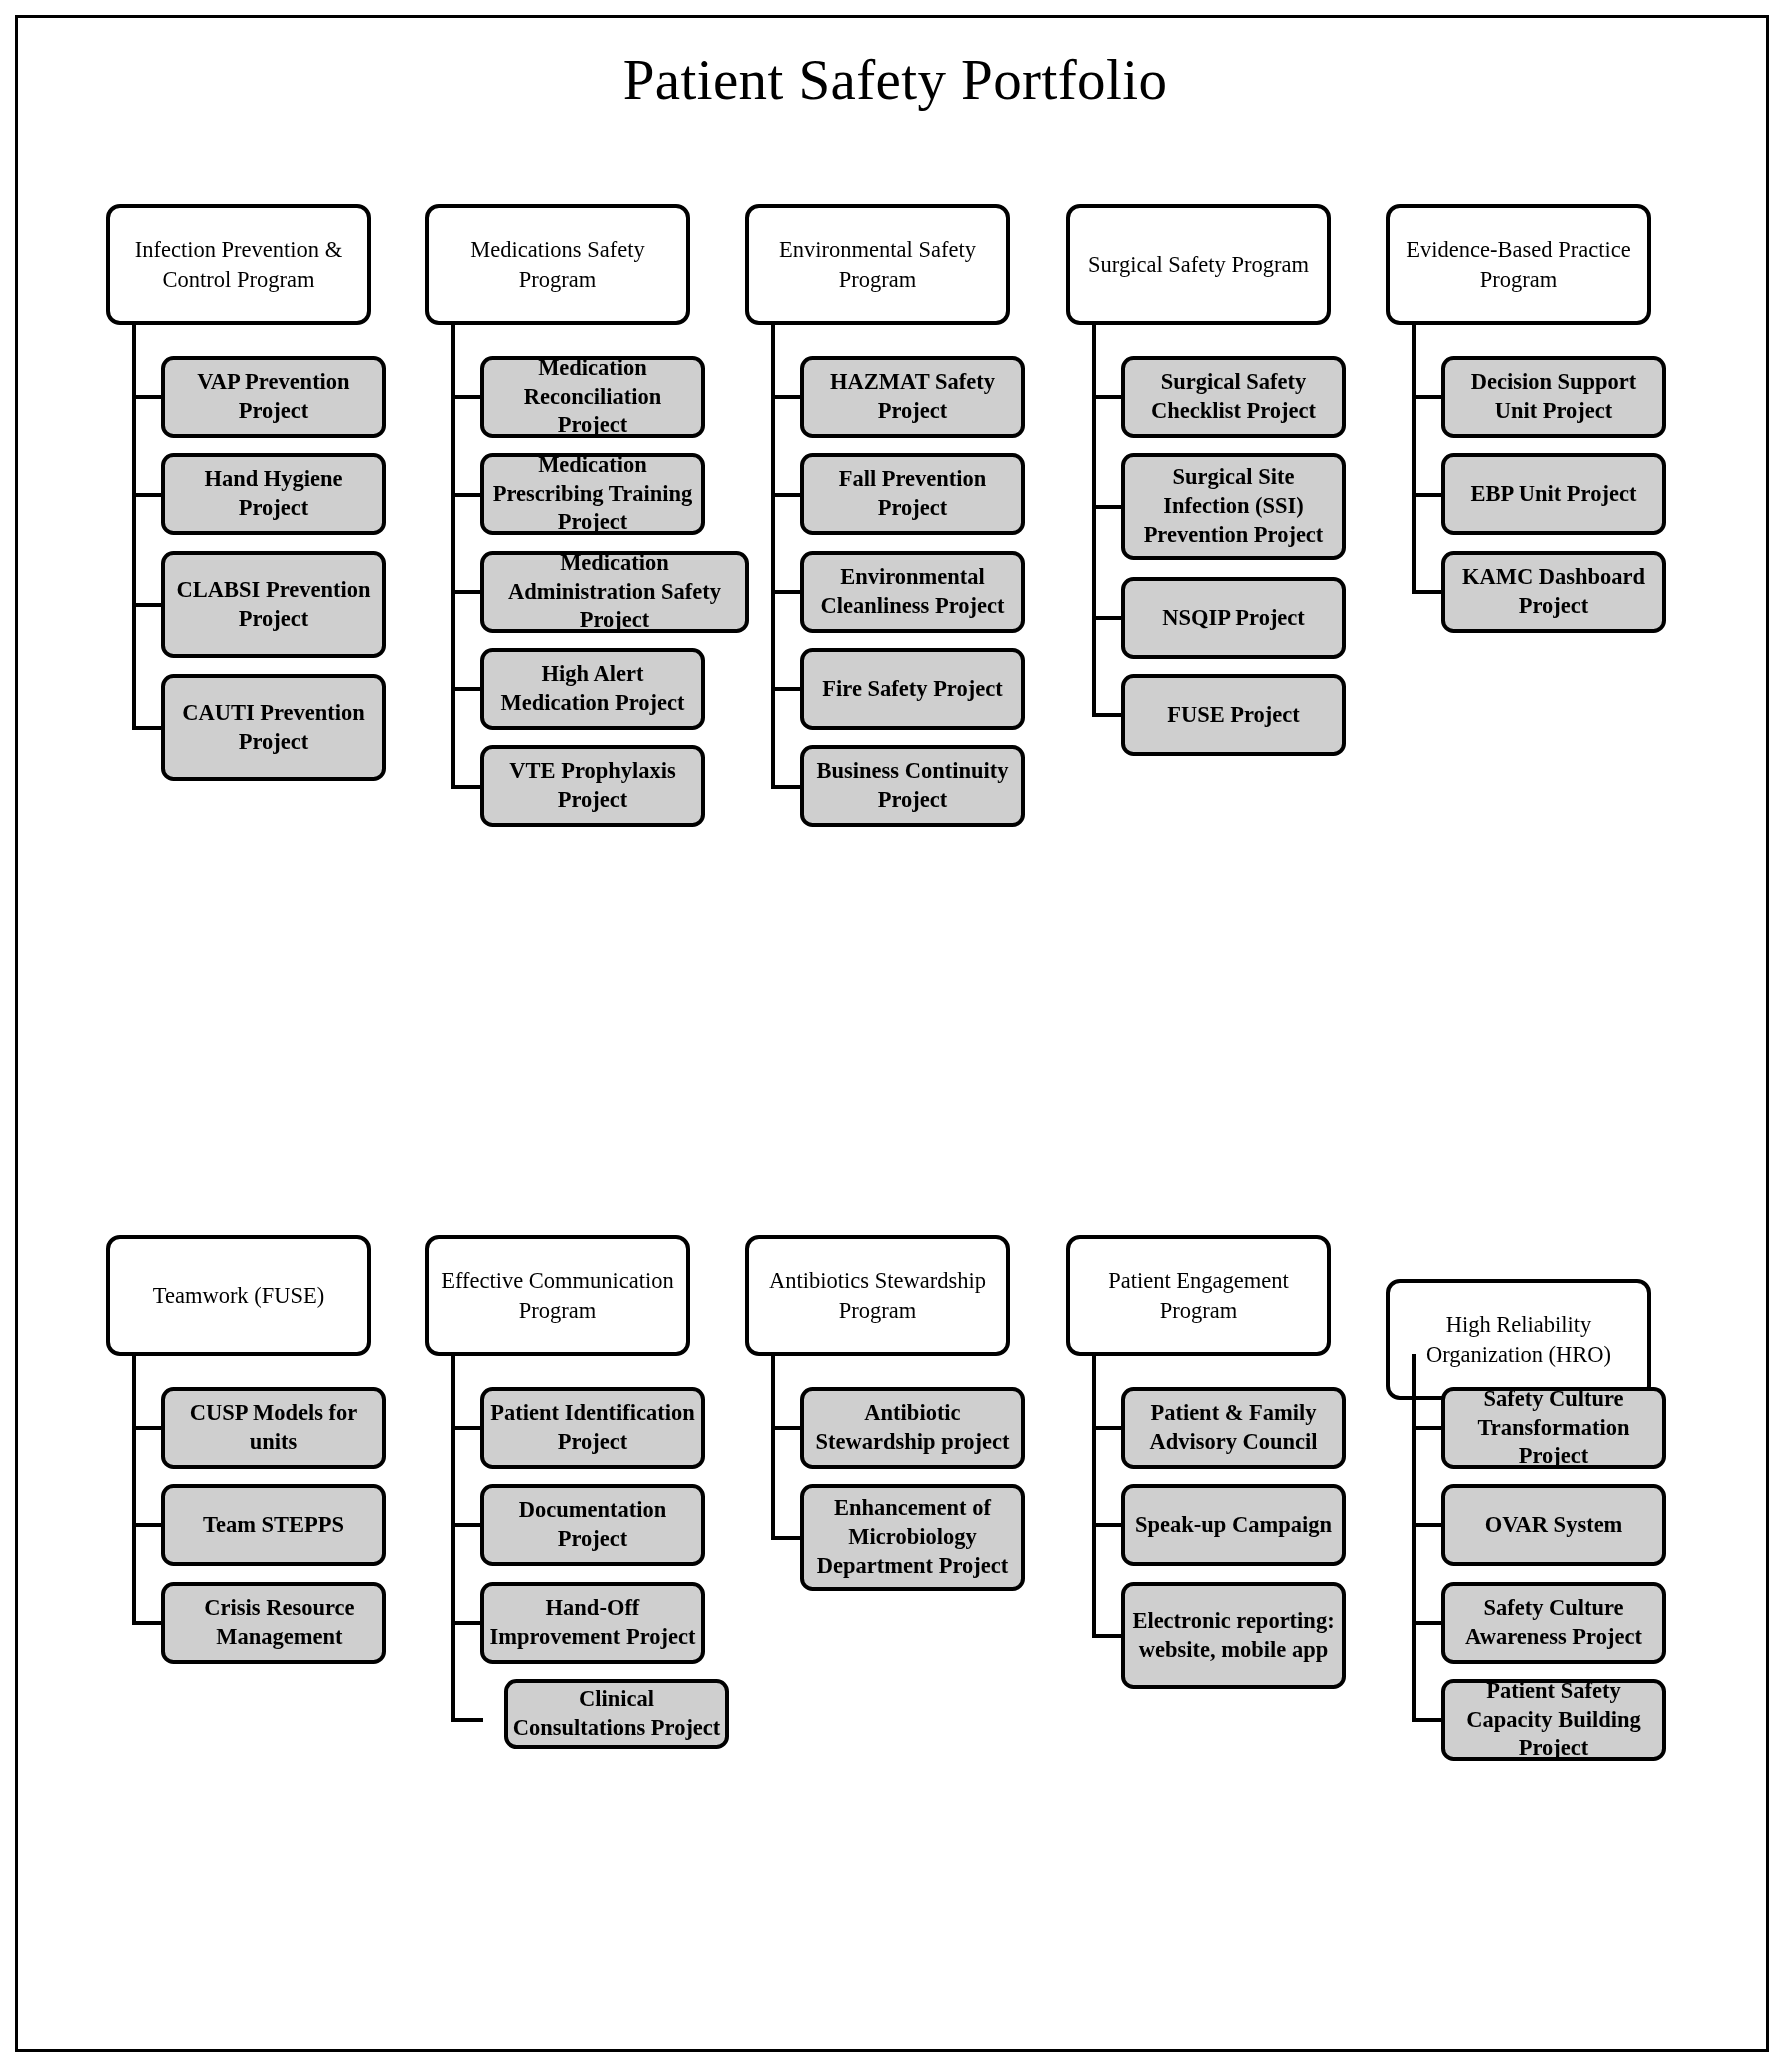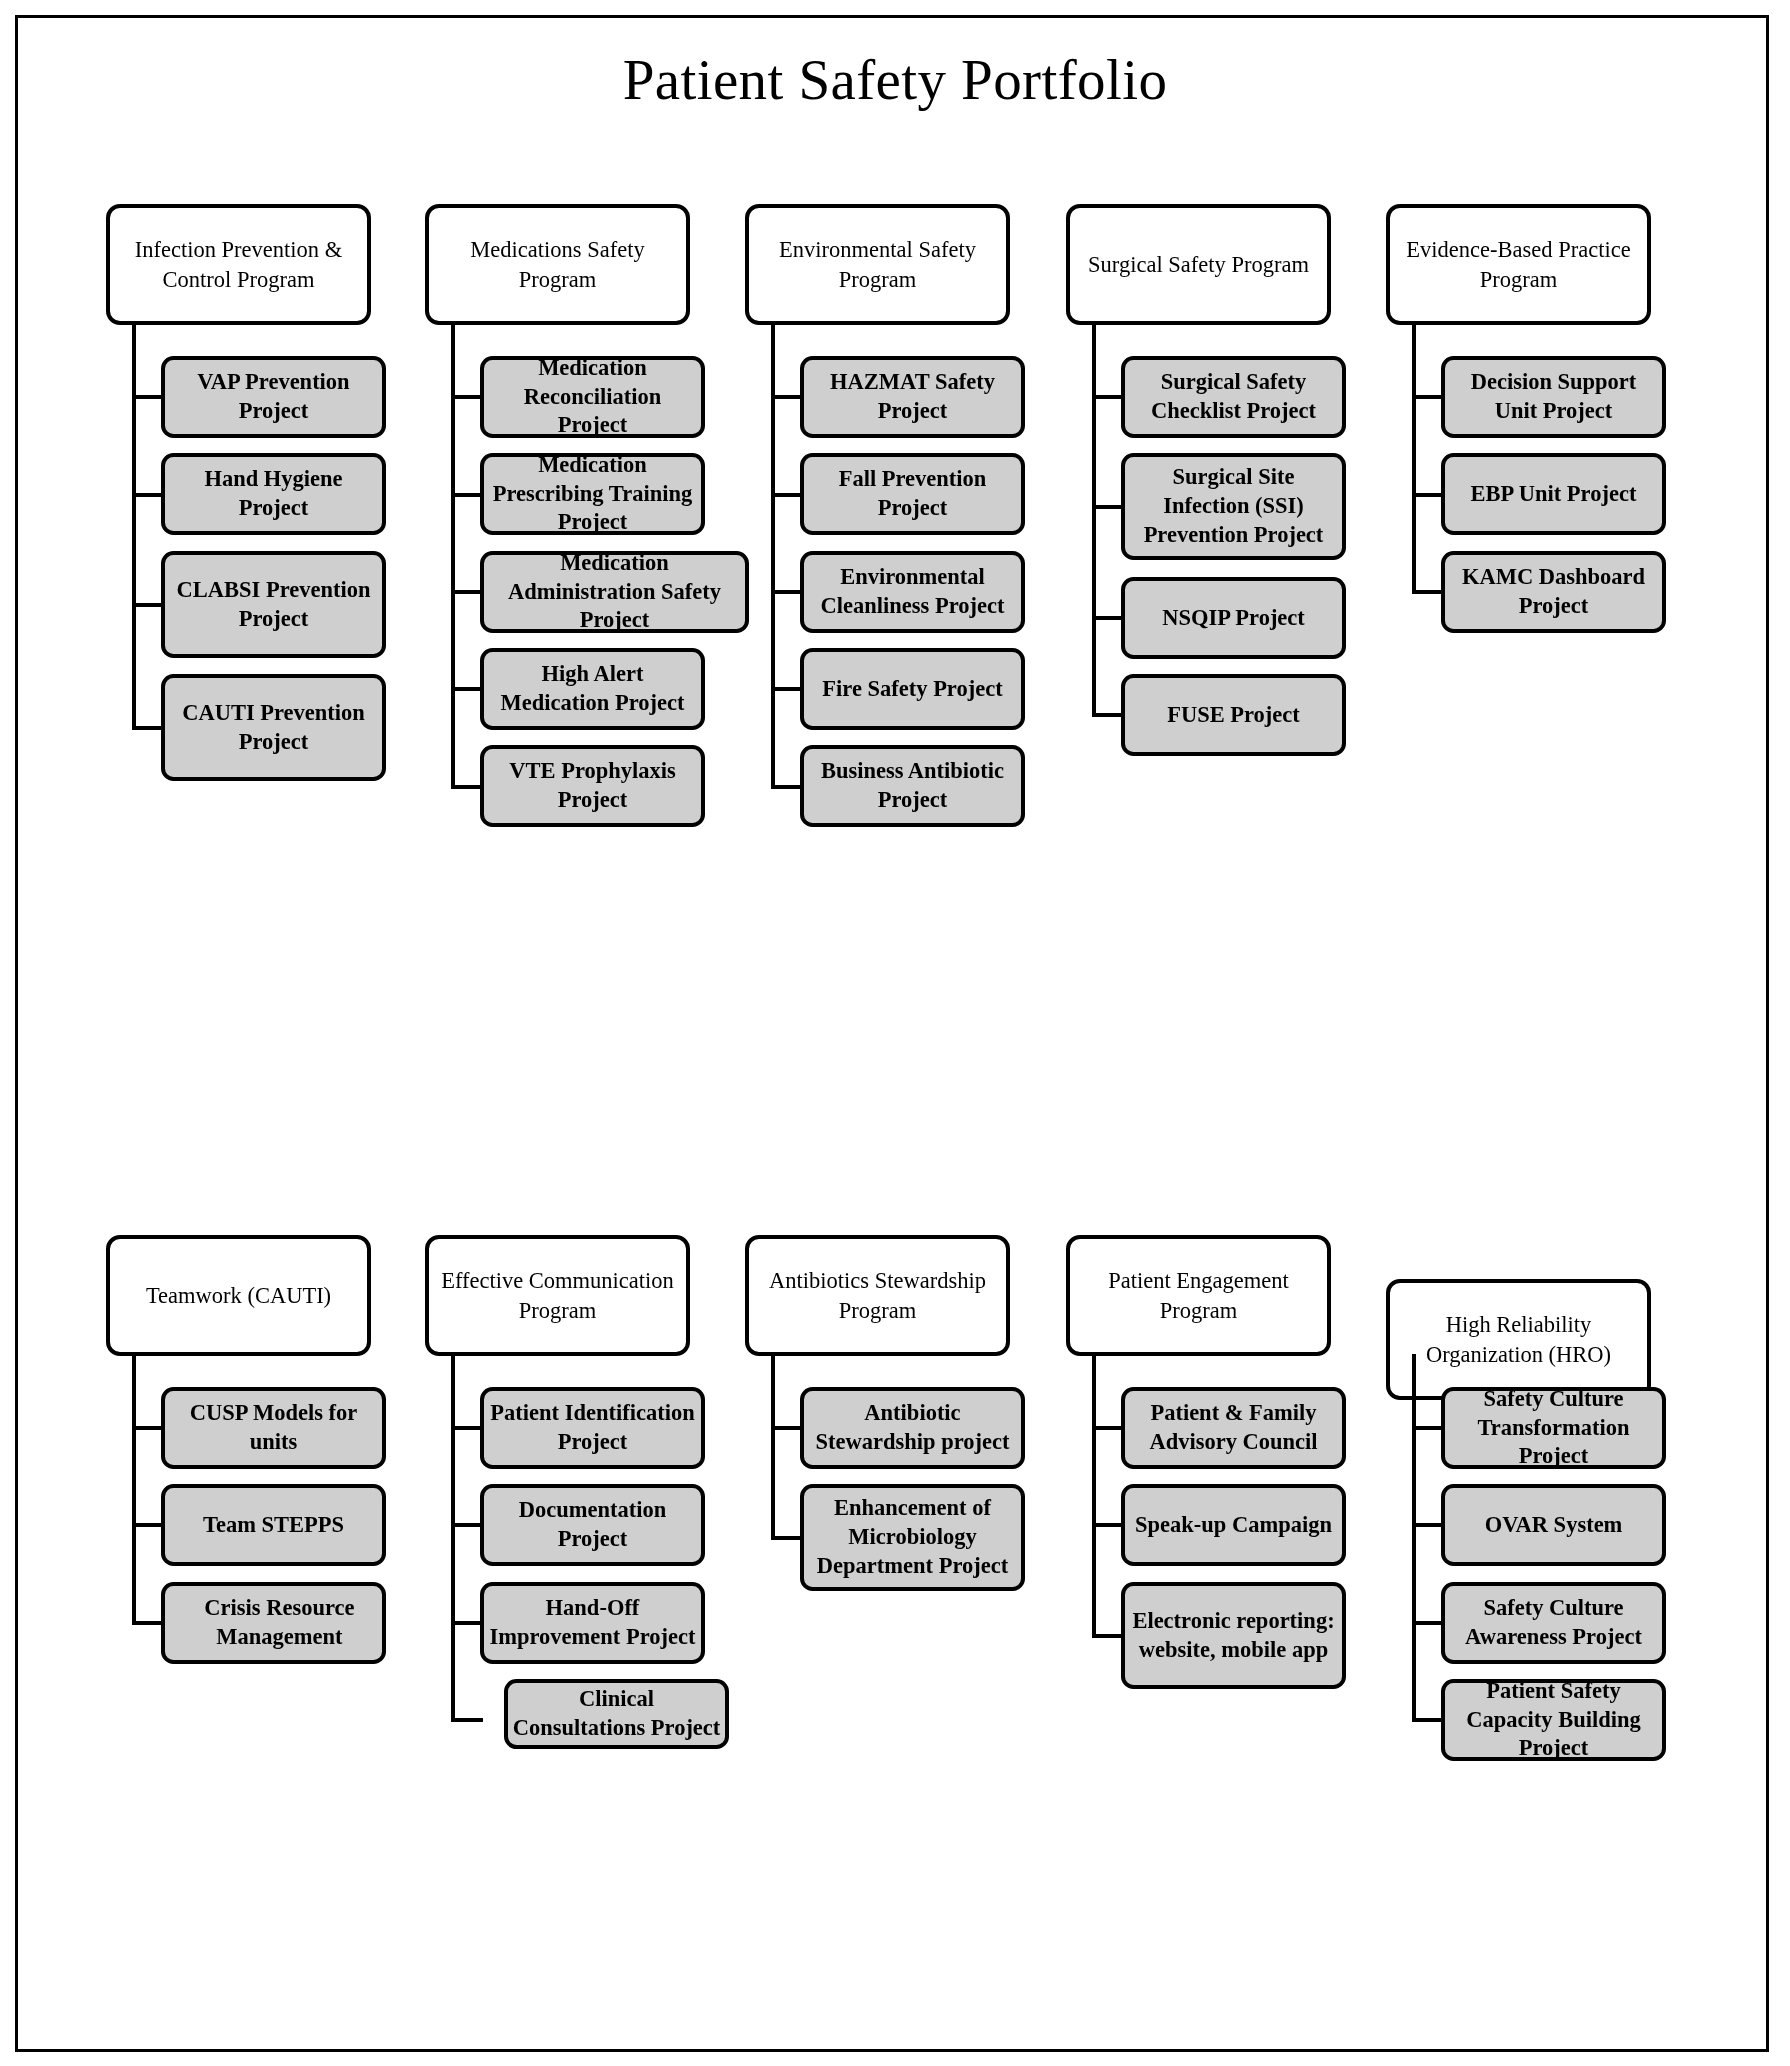--- a/index.html
+++ b/index.html
@@ -147,21 +147,21 @@
       <div class="stub" style="left: 771px; top: 493px; width: 32px;"></div>
       <div class="proj-box" style="left: 800px; top: 551px; width: 225px; height: 82px;">
         <span>Environmental Cleanliness Project</span>
       </div>
       <div class="stub" style="left: 771px; top: 590px; width: 32px;"></div>
       <div class="proj-box" style="left: 800px; top: 648px; width: 225px; height: 82px;">
         <span>Fire Safety Project</span>
       </div>
       <div class="stub" style="left: 771px; top: 687px; width: 32px;"></div>
       <div class="proj-box" style="left: 800px; top: 745px; width: 225px; height: 82px;">
-        <span>Business Antibiotic Project</span>
+        <span>Business Continuity Project</span>
       </div>
       <div class="stub" style="left: 771px; top: 785px; width: 32px;"></div>
       <div class="trunk" style="left: 771px; top: 323px; height: 465px;"></div>
       <div class="prog-box" style="left: 1066px; top: 204px; width: 265px; height: 121px;">
         <span>Surgical Safety Program</span>
       </div>
       <div class="proj-box" style="left: 1121px; top: 356px; width: 225px; height: 82px;">
         <span>Surgical Safety Checklist Project</span>
       </div>
       <div class="stub" style="left: 1092px; top: 395px; width: 32px;"></div>
@@ -188,21 +188,21 @@
       <div class="proj-box" style="left: 1441px; top: 453px; width: 225px; height: 82px;">
         <span>EBP Unit Project</span>
       </div>
       <div class="stub" style="left: 1412px; top: 493px; width: 32px;"></div>
       <div class="proj-box" style="left: 1441px; top: 551px; width: 225px; height: 82px;">
         <span>KAMC Dashboard Project</span>
       </div>
       <div class="stub" style="left: 1412px; top: 590px; width: 32px;"></div>
       <div class="trunk" style="left: 1412px; top: 323px; height: 270px;"></div>
       <div class="prog-box" style="left: 106px; top: 1235px; width: 265px; height: 121px;">
-        <span>Teamwork  (CAUTI)</span>
+        <span>Teamwork  (FUSE)</span>
       </div>
       <div class="proj-box" style="left: 161px; top: 1387px; width: 225px; height: 82px;">
         <span>CUSP Models for units</span>
       </div>
       <div class="stub" style="left: 132px; top: 1426px; width: 32px;"></div>
       <div class="proj-box" style="left: 161px; top: 1484px; width: 225px; height: 82px;">
         <span>Team STEPPS</span>
       </div>
       <div class="stub" style="left: 132px; top: 1523px; width: 32px;"></div>
       <div class="proj-box" style="left: 161px; top: 1582px; width: 225px; height: 82px; padding-left: 16px;">

